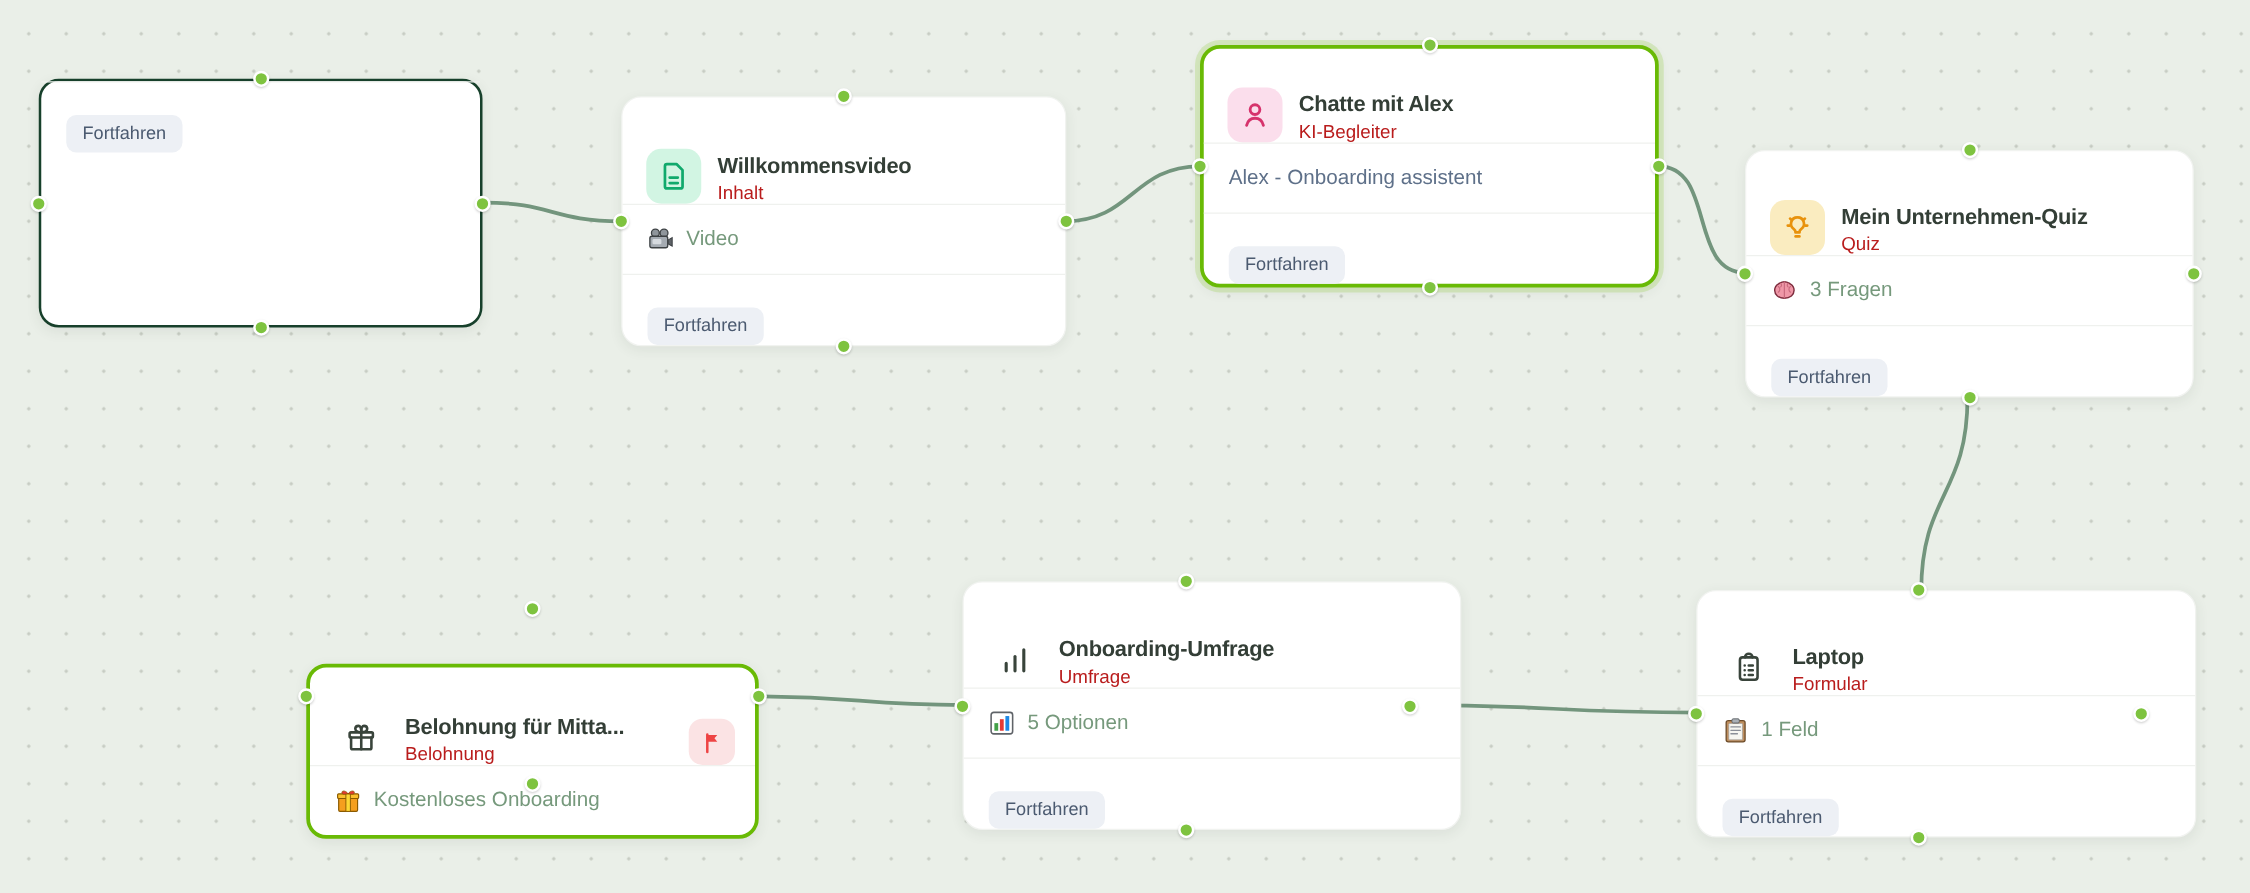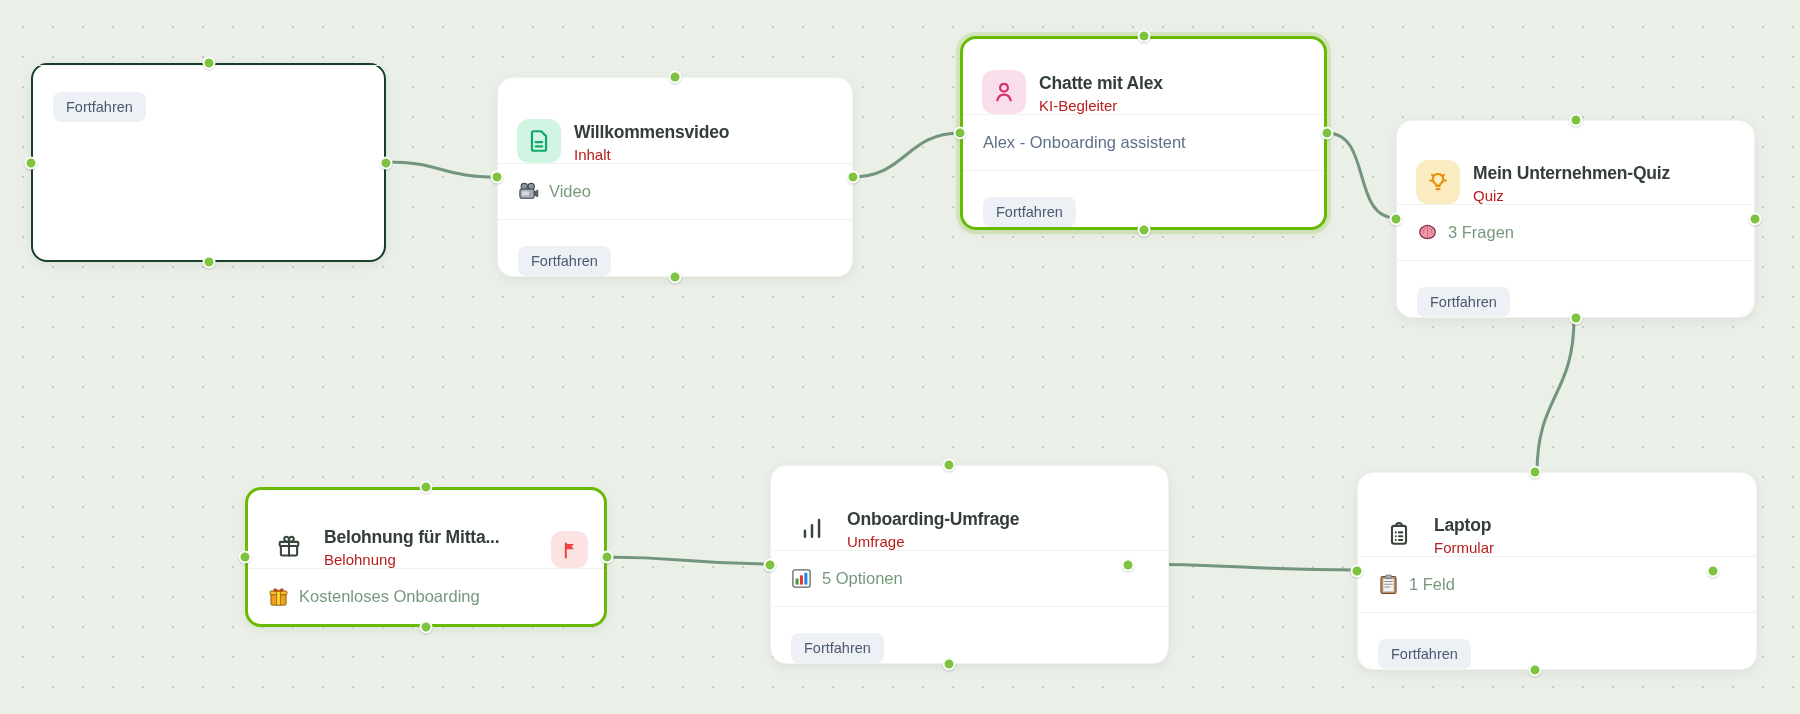--- a/index.html
+++ b/index.html
@@ -5,21 +5,21 @@
   *{box-sizing:border-box;}
   html,body{margin:0;padding:0;}
   body{font-family:"Liberation Sans","DejaVu Sans",sans-serif;background:#eaefe8;}
   #canvas{position:relative;width:1800px;height:714px;overflow:hidden;background:#eaefe8;
     background-image:radial-gradient(circle,#c7ccc3 1.1px,transparent 1.5px);
     background-size:30px 30px;background-position:8px 12px;}
   #edges{position:absolute;left:0;top:0;width:1800px;height:714px;z-index:1;}
   .node{position:absolute;background:#fff;border-radius:16px;border:1px solid #f1f3f0;
     box-shadow:0 3px 10px rgba(45,65,45,.08);z-index:2;display:flex;flex-direction:column;}
   .node.dark{border:2px solid #17402b;}
-  .node.lime{border:3px solid #69ba05;}
+  .node.lime{border:3px solid #69ba05;margin-top:44px;}
   .node.selected{border:3px solid #69ba05;
     box-shadow:0 0 0 4px rgba(154,210,80,.28),0 3px 10px rgba(45,65,45,.08);}
   .hdr{flex:1;display:flex;align-items:flex-end;gap:13px;padding:0 16px 0 19px;min-height:72px;}
   .iconbox{width:44px;height:44px;border-radius:12px;display:flex;align-items:center;
     justify-content:center;flex:0 0 44px;}
   .iconbox svg{width:26px;height:26px;display:block;}
   .titles{display:flex;flex-direction:column;gap:3px;min-width:0;}
   .title{font-size:17.5px;font-weight:700;color:#333e36;white-space:nowrap;letter-spacing:-.2px;}
   .subtitle{font-size:15px;color:#b91c1c;}
   .flagbox{width:37px;height:37px;border-radius:11px;margin-left:auto;display:flex;

